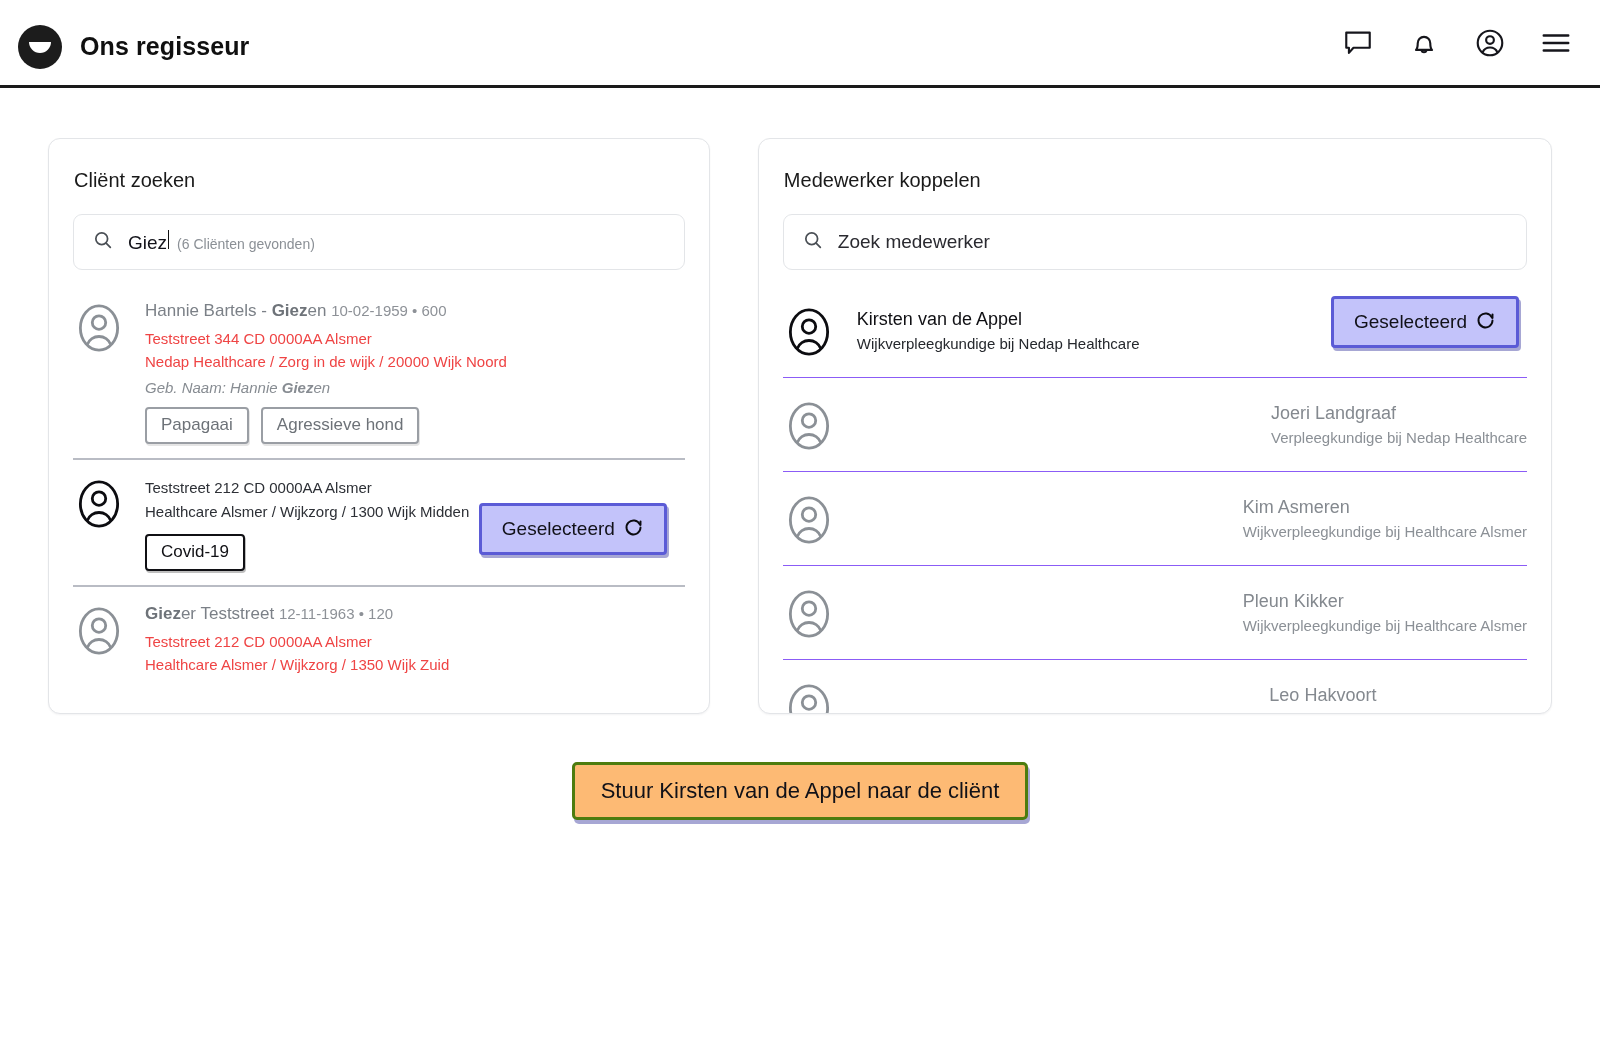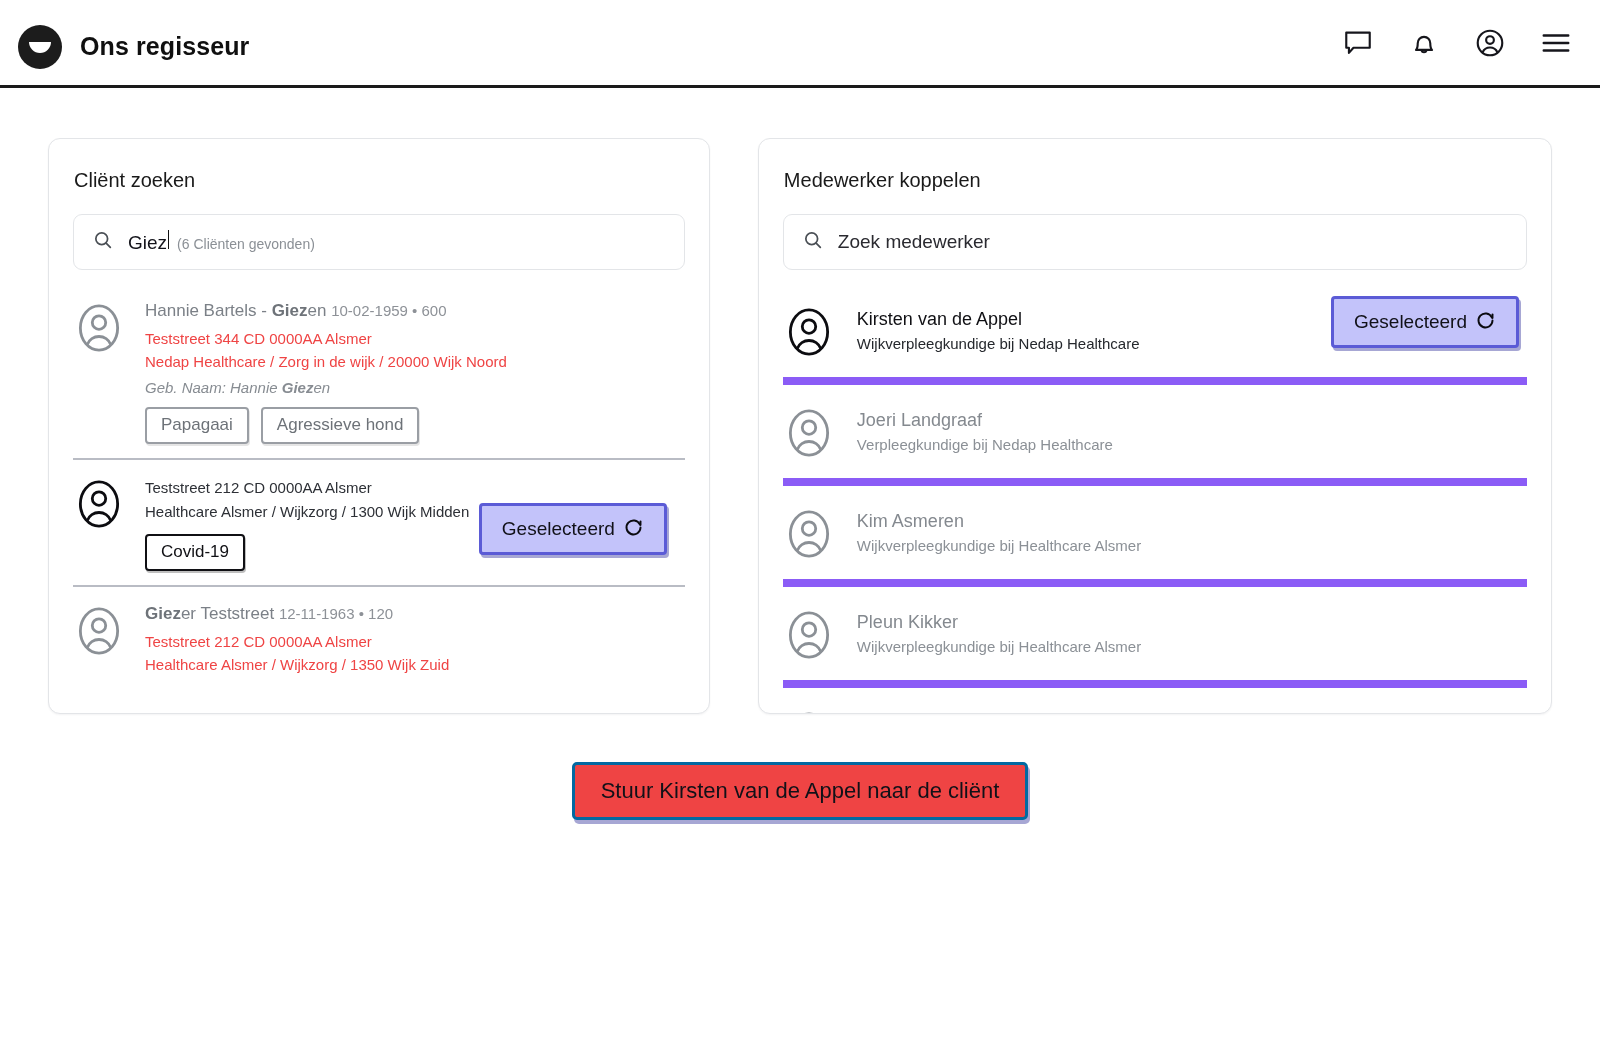--- a/index.html
+++ b/index.html
@@ -146,35 +146,35 @@
     color: #111118;
     display: flex; align-items: center; gap: 8px;
     box-shadow: 2px 3px 0 rgba(60,60,160,.45);
     cursor: pointer;
     white-space: nowrap;
   }
   .sel-btn svg { width: 21px; height: 21px; flex: none; }
 
   
   .erow { display: flex; gap: 22px; padding: 20px 0 19px 0; align-items: center; }
-  .erow + .erow { border-top: 8px solid #8b5cf6; }
+  .erow + .erow { border-top: 1px solid #8b5cf6; justify-content: space-between; }
   .ename { font-size: 18px; color: #84898f; line-height: 1.5; }
   .erole { font-size: 15px; color: #8b9096; line-height: 1.5; }
   .erow.active .ename { color: #101014; }
   .erow.active .erole { color: #25282d; }
   .erow.active .avatar svg { stroke: #0c0c10; }
 
   
   .footer {
     display: flex; justify-content: center;
     margin-top: 48px;
   }
   .send-btn {
-    border: 3px solid #0369a1;
-    background: #ef4444;
+    border: 3px solid #4d7c0f;
+    background: #fdba74;
     border-radius: 5px;
     padding: 13px 26px;
     font-size: 22px;
     color: #111118;
     box-shadow: 2px 4px 0 rgba(60,60,160,.45);
     cursor: pointer;
     font-family: "Liberation Sans", sans-serif;
   }
 </style>
 </head>

